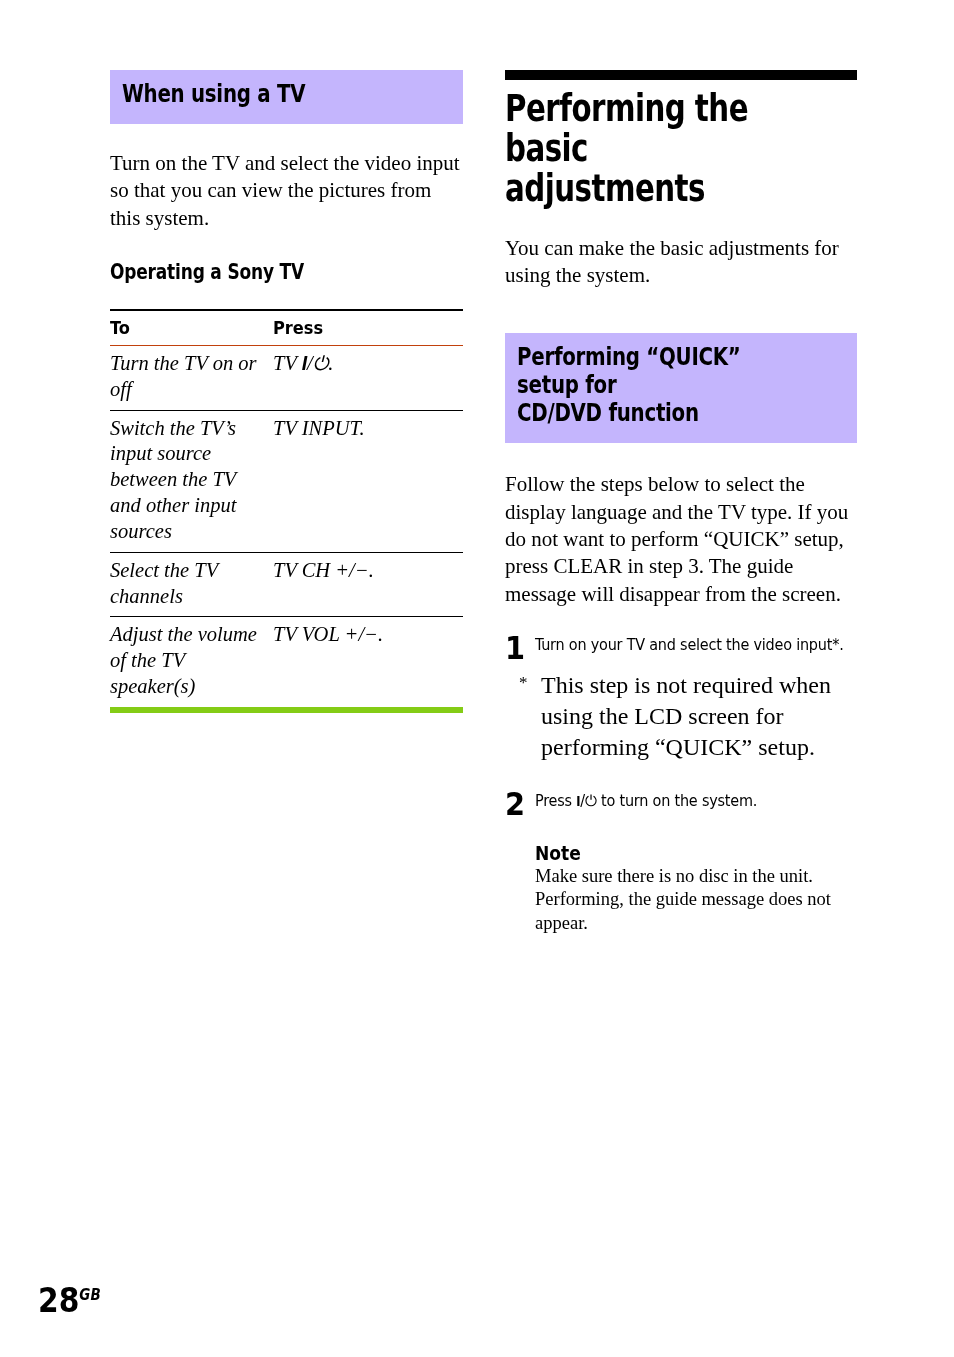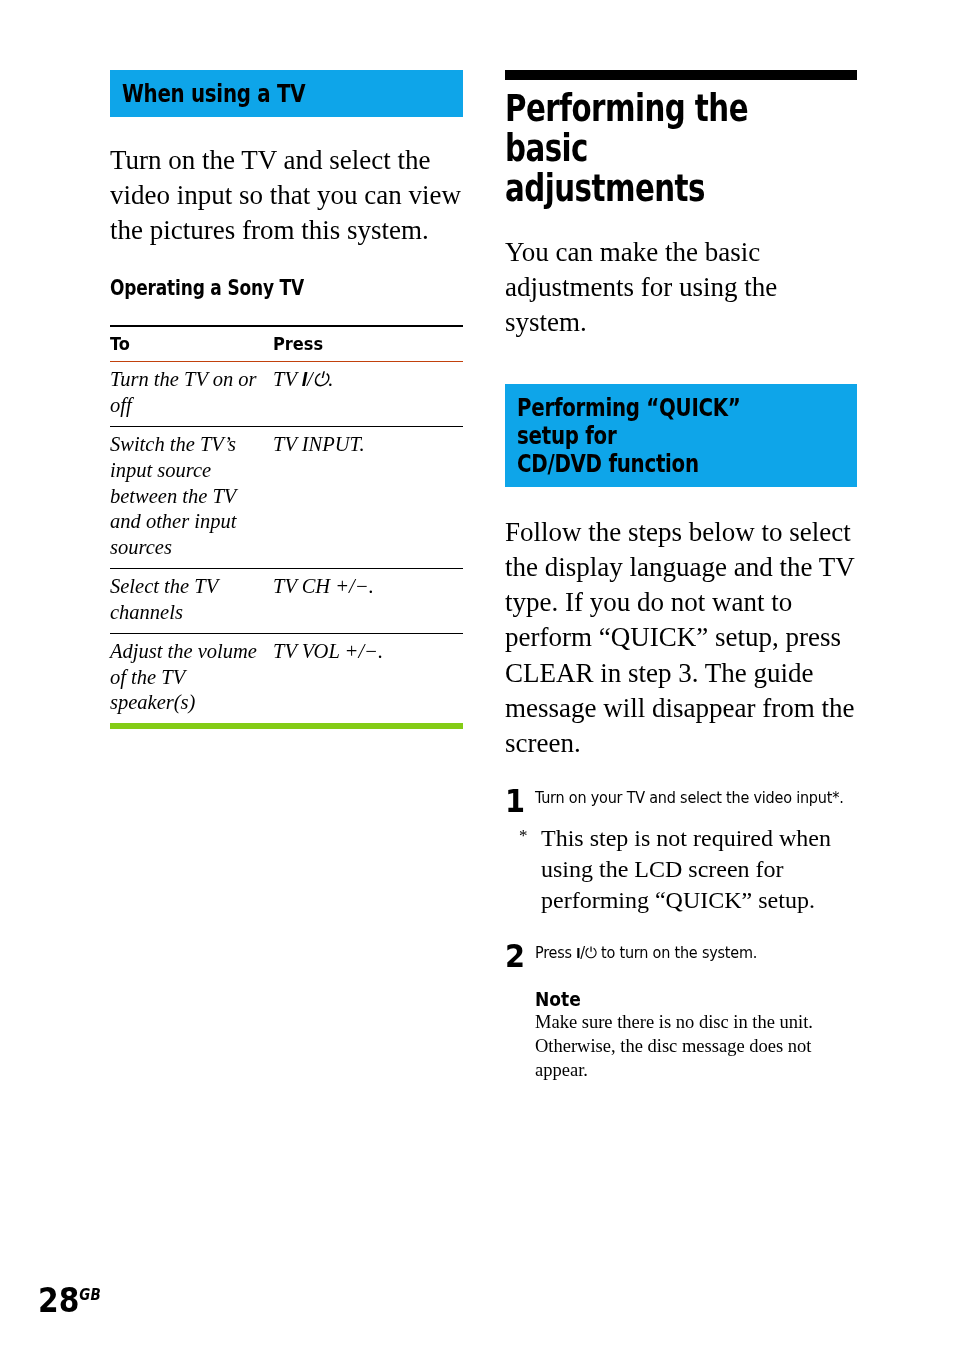--- a/index.html
+++ b/index.html
@@ -30,22 +30,22 @@
   }
   .col-right {
     position: absolute;
     left: 505px;
     top: 70px;
     width: 352px;
   }
 
   
   .band {
-    background: #0ea5e9;
-    padding: 10px 12px 9px 12px;
+    background: #c4b5fd;
+    padding: 10px 12px 16px 12px;
     box-sizing: border-box;
   }
   .band-title {
     font-family: "DejaVu Sans Condensed", "Liberation Sans Narrow", "Liberation Sans", sans-serif;
     font-weight: bold;
     font-size: 25px;
     line-height: 1.12;
     letter-spacing: -0.3px;
     transform: scaleX(0.88);
     transform-origin: left center;
@@ -68,21 +68,21 @@
     letter-spacing: -0.6px;
     margin: 0;
     transform: scaleX(0.88);
     transform-origin: left center;
     white-space: pre-line;
   }
 
   
   .body-text {
     font-family: "Liberation Serif", serif;
-    font-size: 27px;
+    font-size: 21px;
     line-height: 1.30;
     margin: 0;
   }
   .sub-heading {
     font-family: "DejaVu Sans Condensed", "Liberation Sans Narrow", "Liberation Sans", sans-serif;
     font-weight: bold;
     font-size: 21px;
     letter-spacing: -0.2px;
     transform: scaleX(0.9);
     transform-origin: left center;
@@ -172,21 +172,21 @@
     padding-top: 1px;
   }
   .footnote-text {
     flex: 1 1 auto;
     font-family: "Liberation Serif", serif;
     font-size: 24px;
     line-height: 1.30;
   }
   .note-block {
     padding-left: 30px;
-    margin-top: 16px;
+    margin-top: 22px;
   }
   .note-title {
     font-family: "DejaVu Sans Condensed", "Liberation Sans Narrow", "Liberation Sans", sans-serif;
     font-weight: bold;
     font-size: 19px;
     margin: 0 0 1px 0;
   }
   .note-body {
     font-family: "Liberation Serif", serif;
     font-size: 18.5px;
@@ -313,21 +313,21 @@
 
     <div class="step">
       <div class="step-num">2</div>
       <div class="step-text">
         <span>Press </span><span class="pwr"><span class="bar">I</span><span>/</span><span class="circ">⏻</span></span><span> to turn on the system.</span>
       </div>
     </div>
 
     <div class="note-block">
       <p class="note-title">Note</p>
-      <p class="note-body">Make sure there is no disc in the unit. Otherwise, the disc message does not appear.</p>
+      <p class="note-body">Make sure there is no disc in the unit. Performing, the guide message does not appear.</p>
     </div>
 
   </div>
 
   <div class="folio">
     <span>28</span><sup>GB</sup>
   </div>
 
 </div>
 

